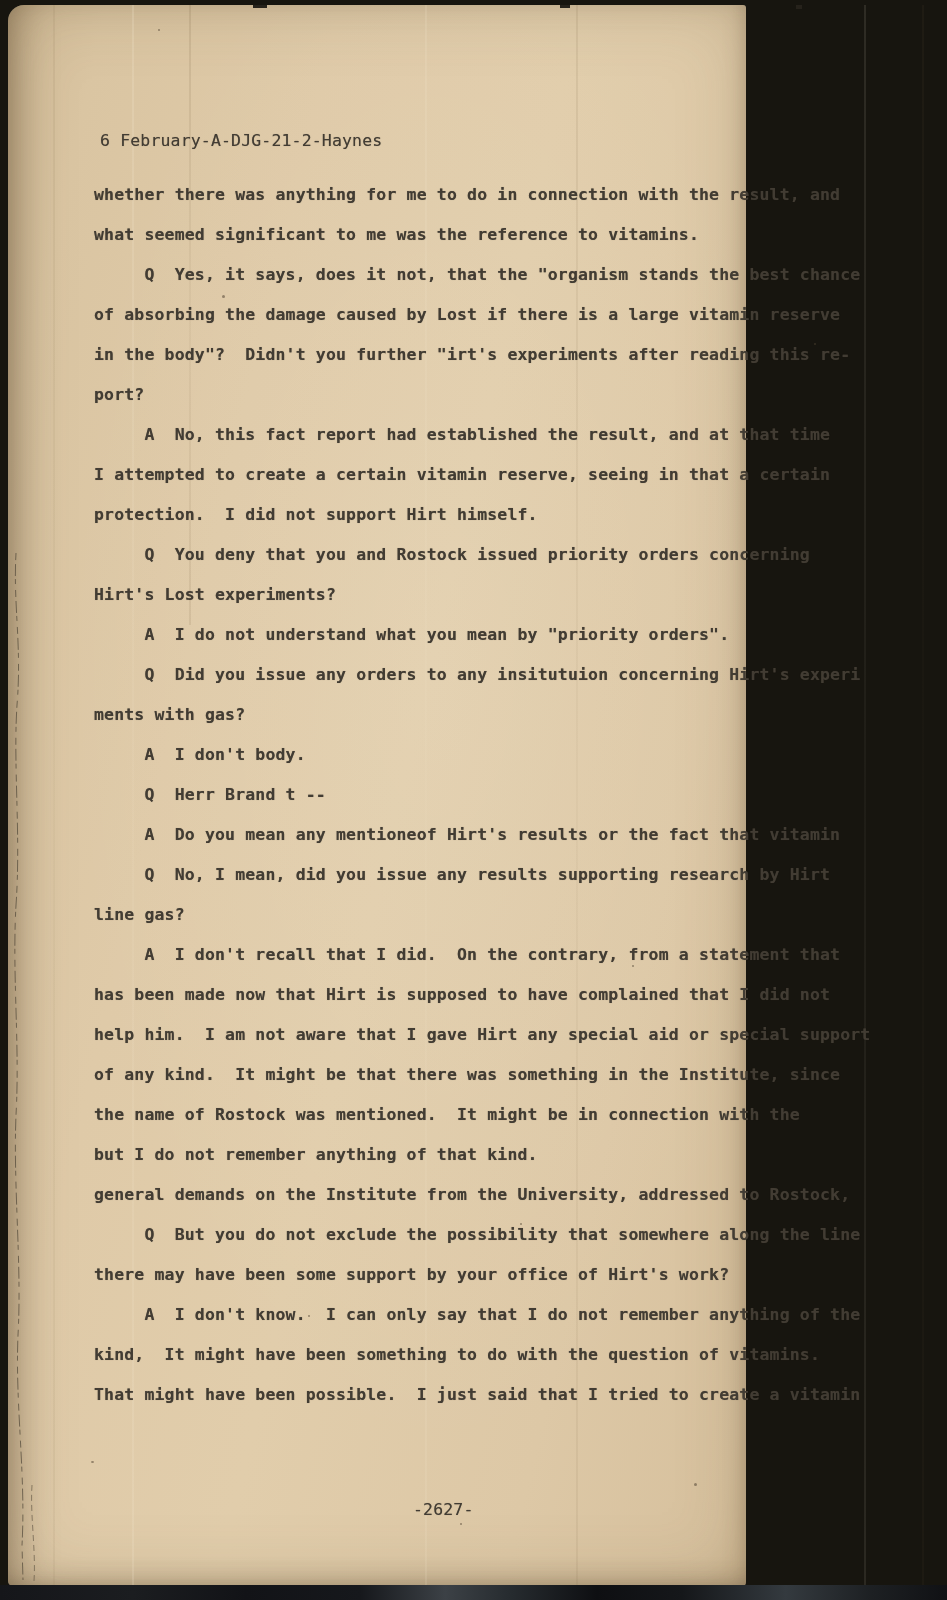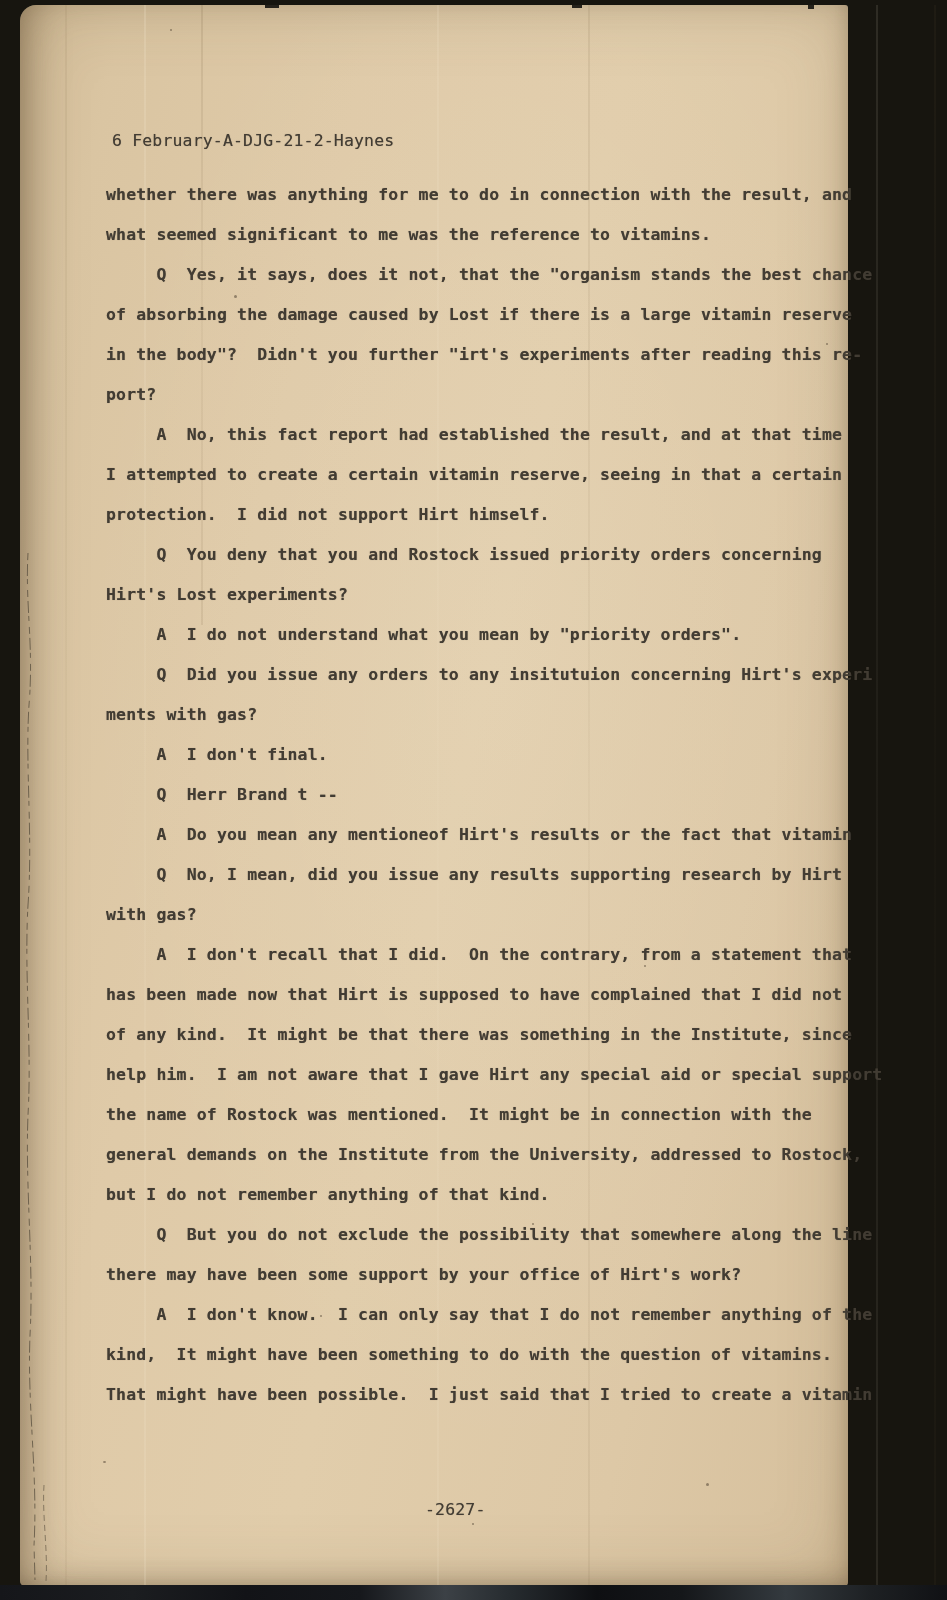--- a/index.html
+++ b/index.html
@@ -11,21 +11,21 @@
   body{
     width:947px;height:1600px;
     background:var(--background);
     overflow:hidden;
     font-family:"DejaVu Sans Mono","Liberation Mono",monospace;
     position:relative;
   }
   .scan{position:absolute;inset:0;}
   .paper{
     position:absolute;
-    left:20px;top:5px;width:828px;height:1581px;
+    left:8px;top:5px;width:738px;height:1581px;
     background:
       radial-gradient(ellipse at 58% 42%, rgba(255,252,240,0.10), rgba(0,0,0,0) 62%),
       linear-gradient(103deg,#d3bd99 0%,#dac5a2 9%,#dfcaa8 30%,#e1cdab 52%,#ddc8a6 78%,#d7c19e 96%,#d2bb97 100%);
     border-radius:16px 3px 4px 5px;
     box-shadow:
       inset 0 0 70px rgba(100,80,52,0.22),
       inset 28px 0 40px -24px rgba(84,64,40,0.50),
       inset -14px 0 26px -18px rgba(84,64,40,0.35),
       inset 0 -16px 30px -20px rgba(70,55,35,0.45);
   }
@@ -110,32 +110,32 @@
         <div class="tline">in the body"?  Didn't you further "irt's experiments after reading this re-</div>
         <div class="tline">port?</div>
         <div class="tline">     A  No, this fact report had established the result, and at that time</div>
         <div class="tline">I attempted to create a certain vitamin reserve, seeing in that a certain</div>
         <div class="tline">protection.  I did not support Hirt himself.</div>
         <div class="tline">     Q  You deny that you and Rostock issued priority orders concerning</div>
         <div class="tline">Hirt's Lost experiments?</div>
         <div class="tline">     A  I do not understand what you mean by "priority orders".</div>
         <div class="tline">     Q  Did you issue any orders to any insitutuion concerning Hirt's experi</div>
         <div class="tline">ments with gas?</div>
-        <div class="tline">     A  I don't final.</div>
+        <div class="tline">     A  I don't body.</div>
         <div class="tline">     Q  Herr Brand t --</div>
         <div class="tline">     A  Do you mean any mentioneof Hirt's results or the fact that vitamin</div>
         <div class="tline">     Q  No, I mean, did you issue any results supporting research by Hirt</div>
-        <div class="tline">with gas?</div>
+        <div class="tline">line gas?</div>
         <div class="tline">     A  I don't recall that I did.  On the contrary, from a statement that</div>
         <div class="tline">has been made now that Hirt is supposed to have complained that I did not</div>
+        <div class="tline">help him.  I am not aware that I gave Hirt any special aid or special support</div>
         <div class="tline">of any kind.  It might be that there was something in the Institute, since</div>
-        <div class="tline">help him.  I am not aware that I gave Hirt any special aid or special support</div>
         <div class="tline">the name of Rostock was mentioned.  It might be in connection with the</div>
+        <div class="tline">but I do not remember anything of that kind.</div>
         <div class="tline">general demands on the Institute from the University, addressed to Rostock,</div>
-        <div class="tline">but I do not remember anything of that kind.</div>
         <div class="tline">     Q  But you do not exclude the possibility that somewhere along the line</div>
         <div class="tline">there may have been some support by your office of Hirt's work?</div>
         <div class="tline">     A  I don't know.  I can only say that I do not remember anything of the</div>
         <div class="tline">kind,  It might have been something to do with the question of vitamins.</div>
         <div class="tline">That might have been possible.  I just said that I tried to create a vitamin</div>
       </div>
 
     <div class="pageno">-2627-</div>
 
   </div>

